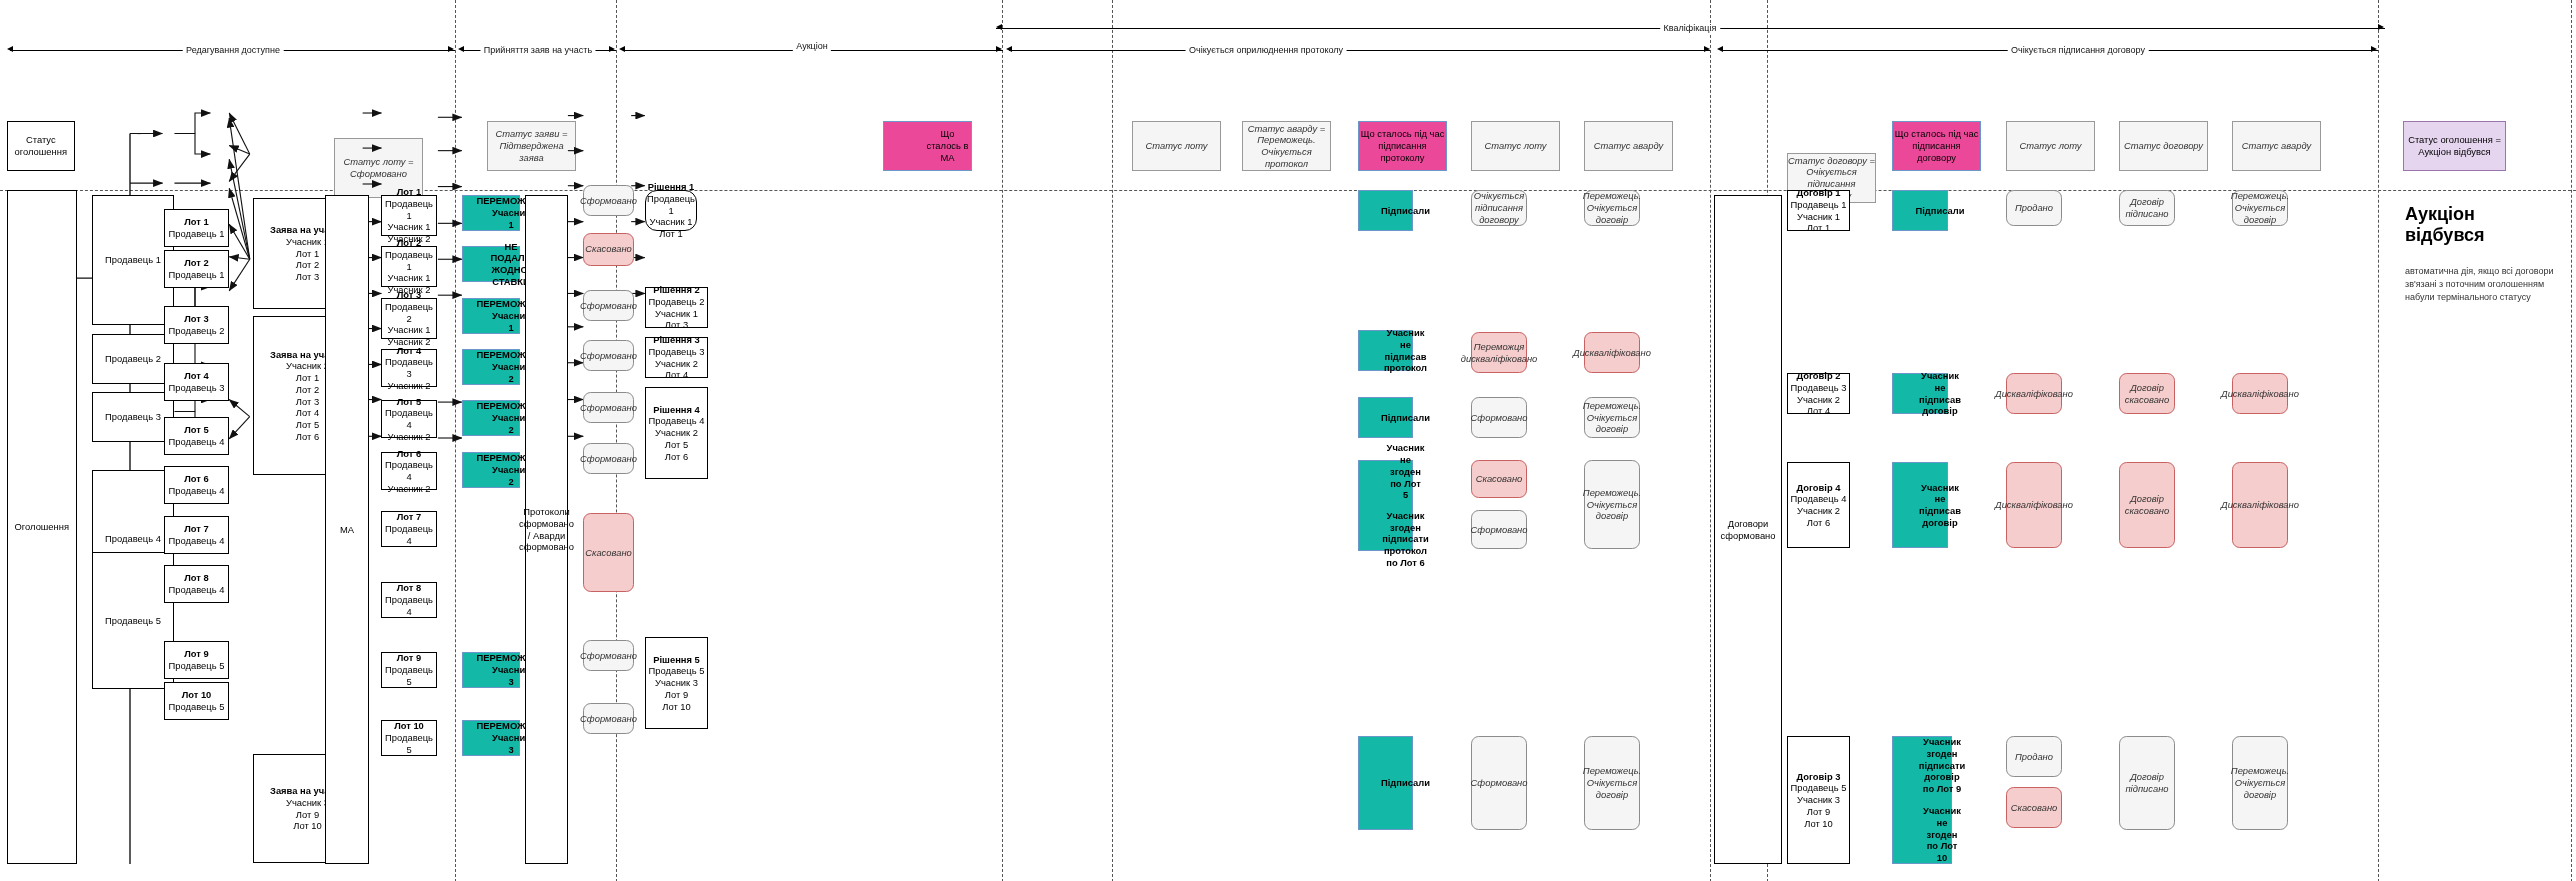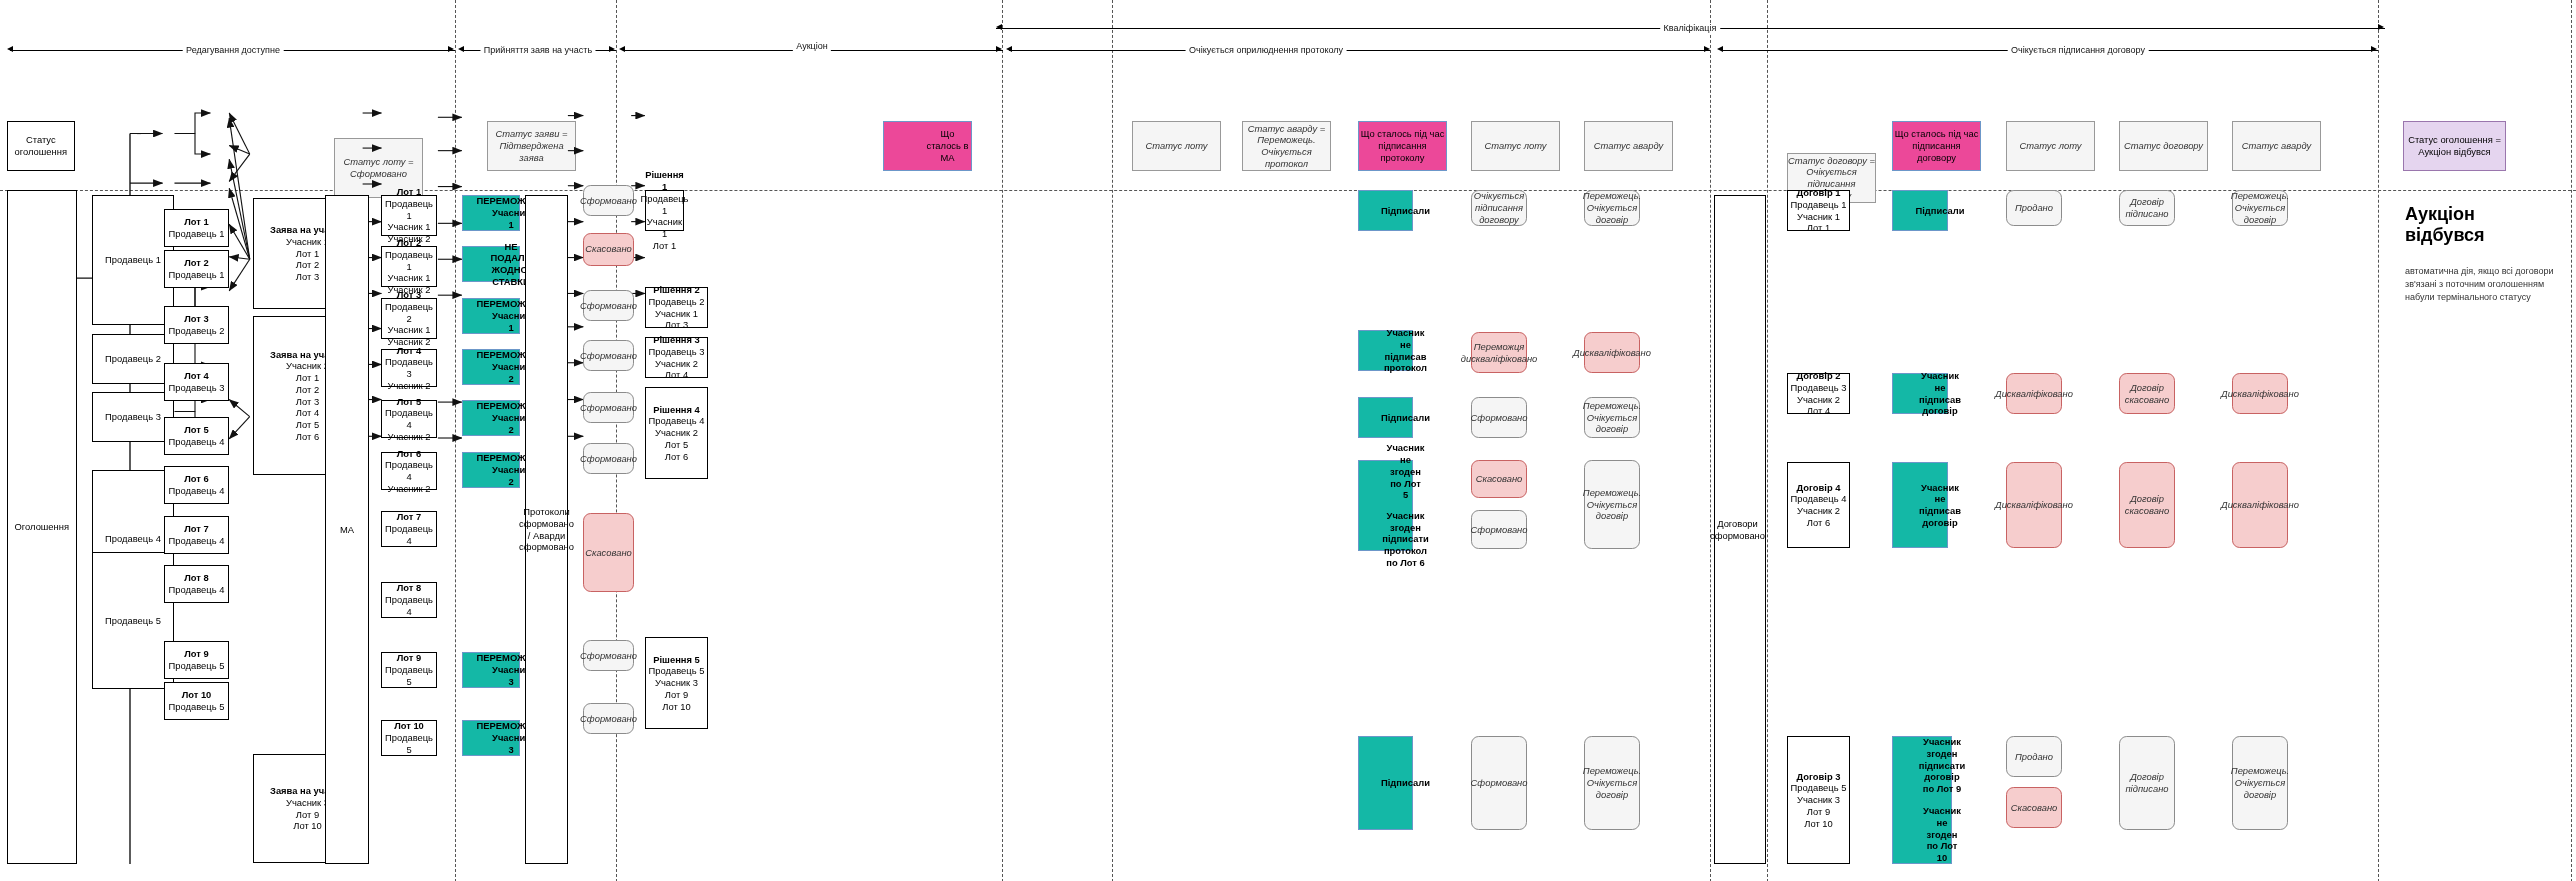--- a/index.html
+++ b/index.html
@@ -415,21 +415,21 @@
   <div class="node red-r" style="left:583px;top:513px;width:51px;height:79px;">
     <span>Скасовано</span>
     </div>
   <div class="node gray-r" style="left:583px;top:640px;width:51px;height:31px;">
     <span>Сформовано</span>
     </div>
   <div class="node gray-r" style="left:583px;top:703px;width:51px;height:31px;">
     <span>Сформовано</span>
     </div>
 
-  <div class="node plain" style="left:645px;top:190px;width:39px;height:41px;">
+  <div class="node plain" style="left:645px;top:190px;width:52px;height:41px;border-radius:12px;">
     <span class="ttl">Рішення 1</span>
     <span class="sub">Продавець 1</span>
     <span class="sub">Учасник 1</span>
     <span class="sub">Лот 1</span>
   </div>
   <div class="node plain" style="left:645px;top:287px;width:63px;height:41px;">
     <span class="ttl">Рішення 2</span>
     <span class="sub">Продавець 2</span>
     <span class="sub">Учасник 1</span>
     <span class="sub">Лот 3</span>
@@ -500,21 +500,21 @@
   <div class="node gray-r" style="left:1584px;top:397px;width:56px;height:41px;">
     <span>Переможець. Очікується договір</span>
     </div>
   <div class="node gray-r" style="left:1584px;top:460px;width:56px;height:89px;">
     <span>Переможець. Очікується договір</span>
     </div>
   <div class="node gray-r" style="left:1584px;top:736px;width:56px;height:94px;">
     <span>Переможець. Очікується договір</span>
     </div>
 
-  <div class="node plain" style="left:1714px;top:195px;width:52px;height:669px;align-items:flex-end;">
+  <div class="node plain" style="left:1714px;top:195px;width:68px;height:669px;align-items:flex-end;">
     <span>Договори сформовано</span>
   </div>
 
   <div class="node plain" style="left:1787px;top:190px;width:63px;height:41px;">
     <span class="ttl">Договір 1</span>
     <span class="sub">Продавець 1</span>
     <span class="sub">Учасник 1</span>
     <span class="sub">Лот 1</span>
   </div>
   <div class="node plain" style="left:1787px;top:373px;width:63px;height:41px;">

